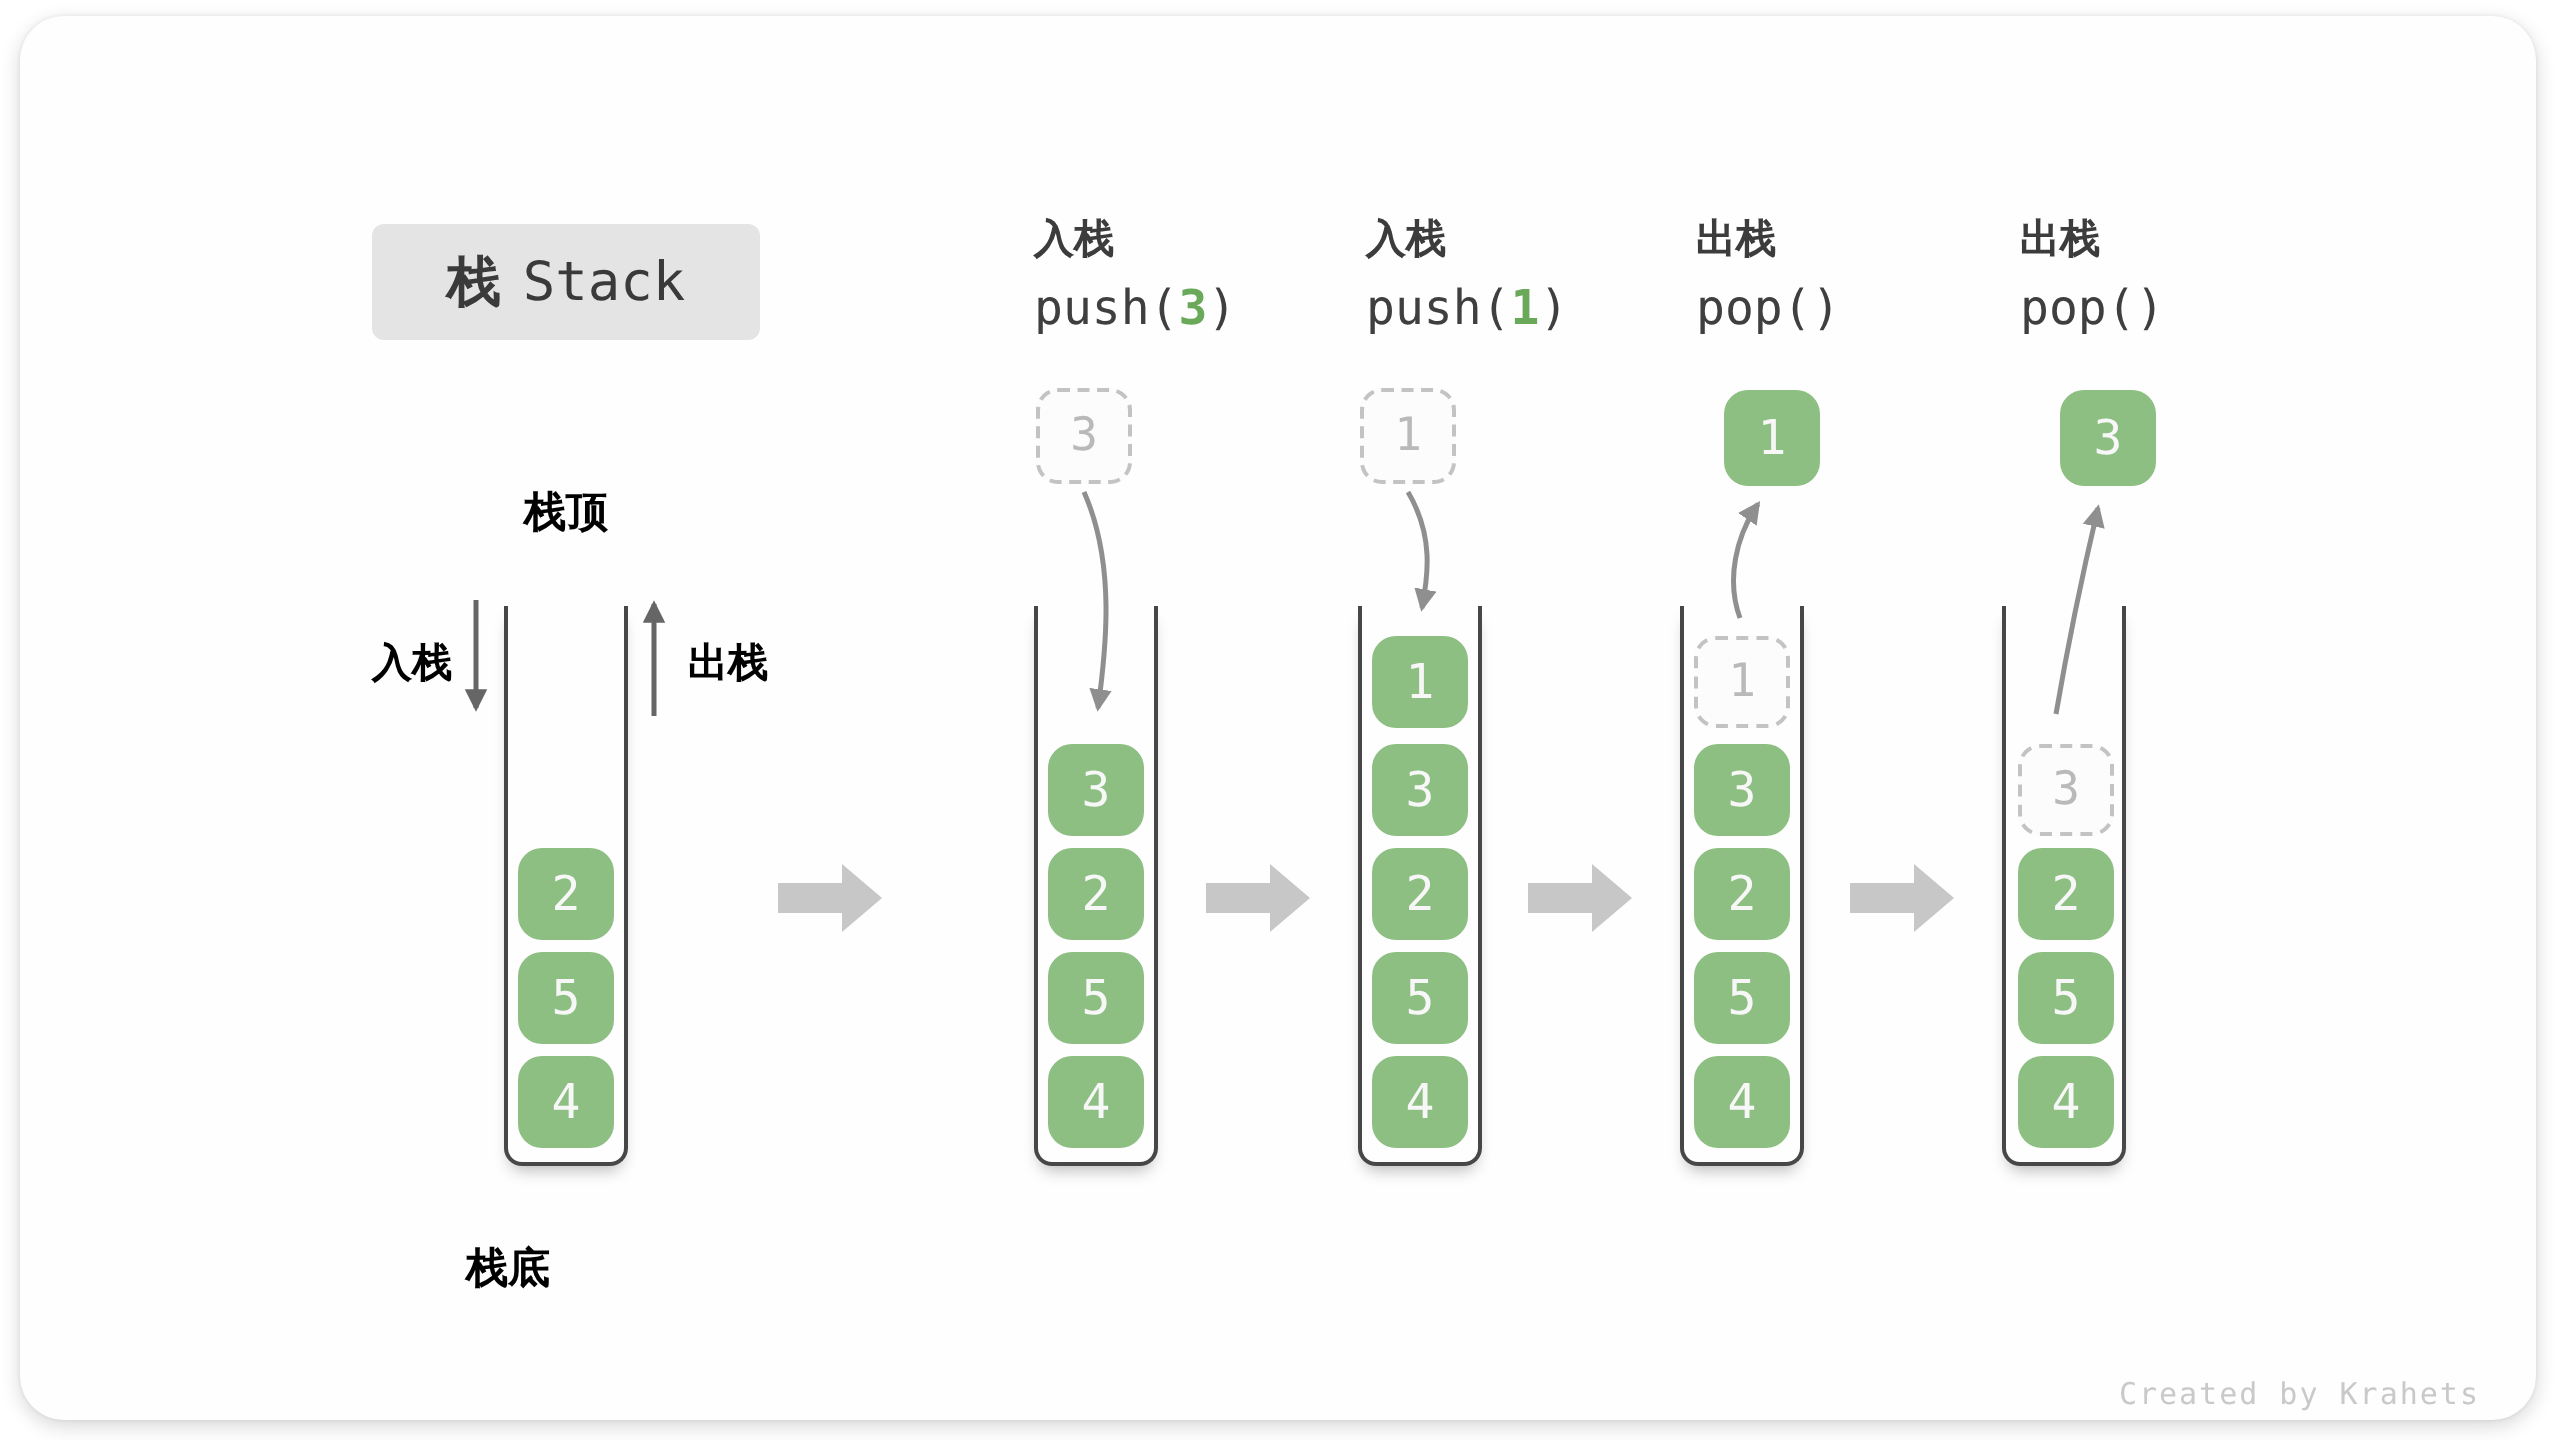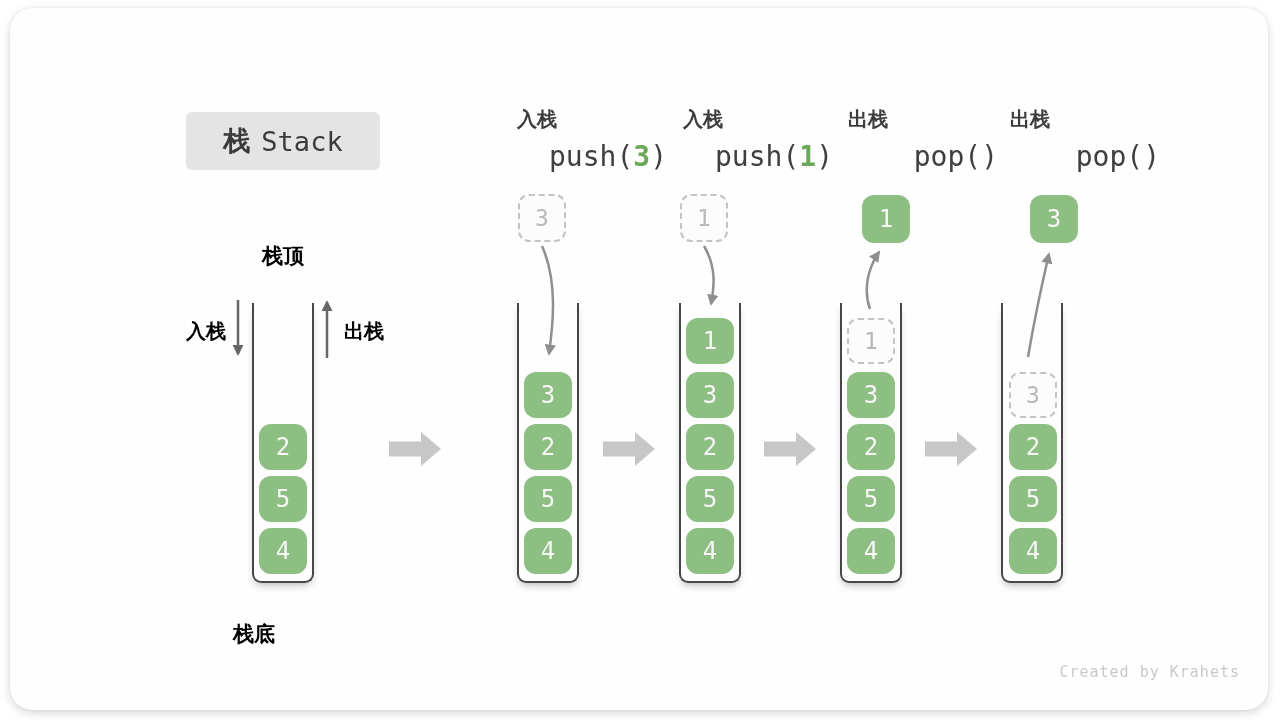--- a/index.html
+++ b/index.html
@@ -25,21 +25,21 @@
   .title-en { font-family:"DejaVu Sans Mono","Liberation Mono",monospace; font-size:27px;text-align:right; }
 
   .lbl { position:absolute; color:#000000; font-weight:bold; font-size:21px; }
   .lbl-top    { left:233px; top:242px; width:100px; text-align:center; }
   .lbl-bottom { left:233px; top:620px; width:100px; text-align:left; }
   .lbl-push   { left:170px; top:318px; width:56px; text-align:right; font-size:20px; }
   .lbl-pop    { left:344px; top:318px; width:56px; text-align:left;  font-size:20px; }
 
   .op { position:absolute; top:106px; width:150px; }
   .op-zh { font-size:20px; font-weight:bold; color:#3c3c3c; }
-  .op-code { margin-top:7px; font-family:"DejaVu Sans Mono","Liberation Mono",monospace; font-size:28px; color:#3f3f3f;text-align:right; }
+  .op-code { margin-top:7px; font-family:"DejaVu Sans Mono","Liberation Mono",monospace; font-size:24px; color:#3f3f3f; }
   .op-arg { color:var(--code_green,#6aa85a); font-weight:bold; }
   .op1{left:517px} .op2{left:683px} .op3{left:848px} .op4{left:1010px}
 
   .well {
     position:absolute; top:303px; width:62px; height:280px; box-sizing:border-box;
     border-left:2px solid #474747; border-right:2px solid #474747; border-bottom:2px solid #474747;
     border-radius:0 0 9px 9px; background:transparent;
     box-shadow:0 5px 8px -3px rgba(0,0,0,.28);
   }
   .w1{left:252px}.w2{left:517px}.w3{left:679px}.w4{left:840px}.w5{left:1001px}
@@ -64,21 +64,21 @@
   .ghost-in    { width:48px; height:46px; }
 
   .c1{left:259px}.c2{left:524px}.c3{left:686px}.c4{left:847px}.c5{left:1009px}
   .ga2{left:518px}.ga3{left:680px}
   .p4{left:862px}.p5{left:1030px}
   .slot0{top:528px}.slot1{top:476px}.slot2{top:424px}.slot3{top:372px}.slot4{top:318px}
 
   svg.overlay { position:absolute; inset:0; pointer-events:none; }
 
   .watermark {
-    position:absolute; right:40px; top:663px;
+    position:absolute; right:40px; top:688px;
     font-family:"DejaVu Sans Mono","Liberation Mono",monospace;
     font-size:15px; color:#c9c9c9; letter-spacing:1px;
   }
 </style>
 </head>
 <body>
 
 <div class="card"></div>
 
 <div class="stage">

